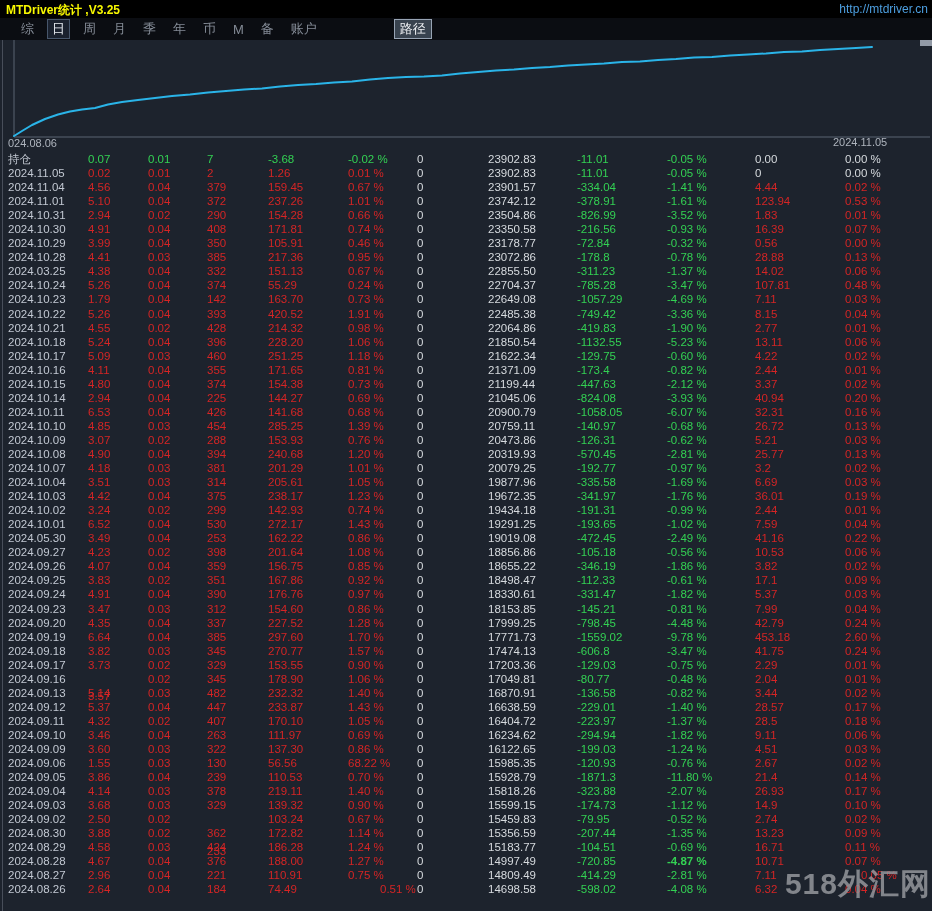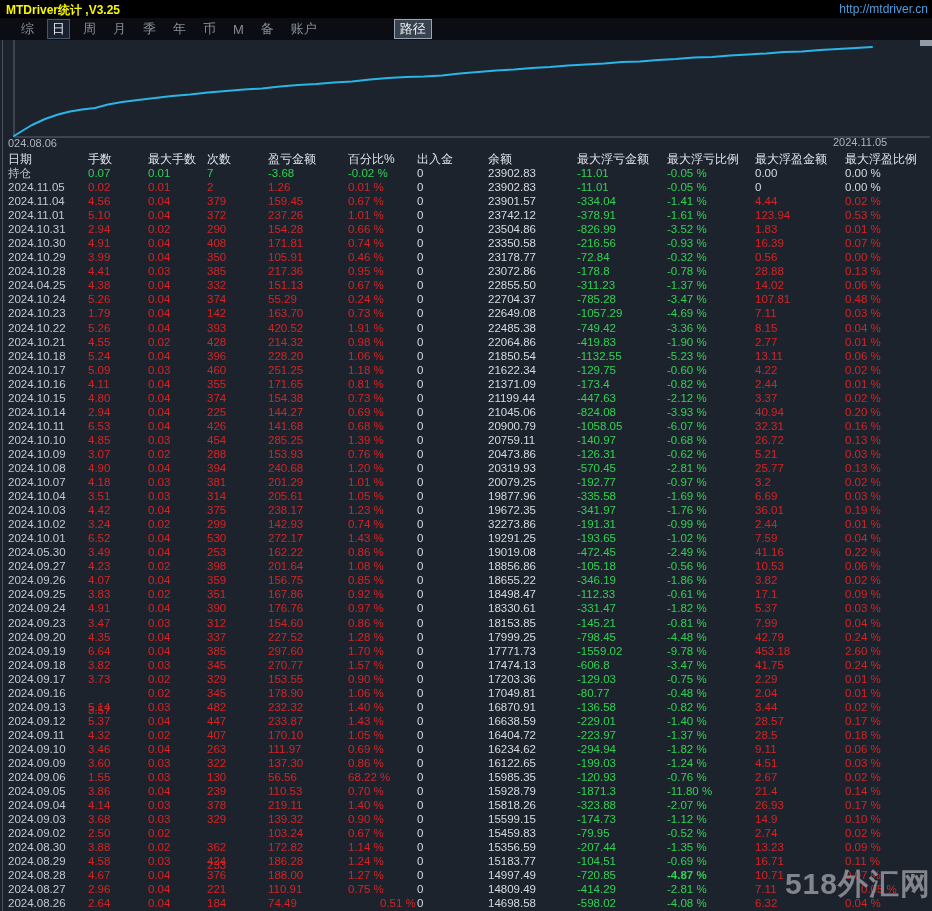--- a/index.html
+++ b/index.html
@@ -68,34 +68,20 @@
     <polyline id="equity-curve" fill="none" stroke="#2ab4e8" stroke-width="2" stroke-linejoin="round" stroke-linecap="round" points="14,96 22,91 32,85 45,79 58,74.5 70,71.5 82,69.5 95,68 108,64.5 122,62 138,60 155,58 172,56 190,54.5 208,52.5 226,51 244,49.5 262,48.5 280,46.5 298,45 316,44 334,42.5 352,41.5 370,39.5 388,38 406,37 424,36.5 442,35.5 460,33.5 478,32 496,30.5 514,29.5 532,28 550,27 568,25.5 586,24.5 604,23.5 622,22 640,21.5 658,20 676,19 694,17.5 712,17 730,15.5 748,14.5 766,13.5 784,12 802,11.5 820,10 838,9 856,8 872,7"></polyline>
   </svg>
   <span class="axis-label left">024.08.06</span>
   <span class="axis-label right">2024.11.05</span>
 </div>
 
 <div class="left-border"></div>
 <div class="scroll-indicator"></div>
 
 <div class="table">
-  <div class="trow thead" id="table-header">
-      <span>日期</span>
-      <span>手数</span>
-      <span>最大手数</span>
-      <span>次数</span>
-      <span>盈亏金额</span>
-      <span>百分比%</span>
-      <span>出入金</span>
-      <span>余额</span>
-      <span>最大浮亏金额</span>
-      <span>最大浮亏比例</span>
-      <span>最大浮盈金额</span>
-      <span>最大浮盈比例</span>
-    </div>
   <div id="table-body">
       <div class="trow">
         <span style="color: rgb(194, 200, 210);">持仓</span>
         <span style="color: rgb(51, 209, 83);">0.07</span>
         <span style="color: rgb(51, 209, 83);">0.01</span>
         <span style="color: rgb(51, 209, 83);">7</span>
         <span style="color: rgb(51, 209, 83);">-3.68</span>
         <span style="color: rgb(51, 209, 83);">-0.02 %</span>
         <span style="color: rgb(214, 218, 222);">0</span>
         <span style="color: rgb(214, 218, 222);">23902.83</span>
@@ -196,21 +182,21 @@
         <span style="color: rgb(212, 37, 37);">217.36</span>
         <span style="color: rgb(212, 37, 37);">0.95 %</span>
         <span style="color: rgb(214, 218, 222);">0</span>
         <span style="color: rgb(214, 218, 222);">23072.86</span>
         <span style="color: rgb(51, 209, 83);">-178.8</span>
         <span style="color: rgb(51, 209, 83);">-0.78 %</span>
         <span style="color: rgb(212, 37, 37);">28.88</span>
         <span style="color: rgb(212, 37, 37);">0.13 %</span>
       </div>
       <div class="trow">
-        <span style="color: rgb(194, 200, 210);">2024.04.25</span>
+        <span style="color: rgb(194, 200, 210);">2024.03.25</span>
         <span style="color: rgb(212, 37, 37);">4.38</span>
         <span style="color: rgb(212, 37, 37);">0.04</span>
         <span style="color: rgb(212, 37, 37);">332</span>
         <span style="color: rgb(212, 37, 37);">151.13</span>
         <span style="color: rgb(212, 37, 37);">0.67 %</span>
         <span style="color: rgb(214, 218, 222);">0</span>
         <span style="color: rgb(214, 218, 222);">22855.50</span>
         <span style="color: rgb(51, 209, 83);">-311.23</span>
         <span style="color: rgb(51, 209, 83);">-1.37 %</span>
         <span style="color: rgb(212, 37, 37);">14.02</span>
@@ -441,21 +427,21 @@
         <span style="color: rgb(212, 37, 37);">0.19 %</span>
       </div>
       <div class="trow">
         <span style="color: rgb(194, 200, 210);">2024.10.02</span>
         <span style="color: rgb(212, 37, 37);">3.24</span>
         <span style="color: rgb(212, 37, 37);">0.02</span>
         <span style="color: rgb(212, 37, 37);">299</span>
         <span style="color: rgb(212, 37, 37);">142.93</span>
         <span style="color: rgb(212, 37, 37);">0.74 %</span>
         <span style="color: rgb(214, 218, 222);">0</span>
-        <span style="color: rgb(214, 218, 222);">32273.86</span>
+        <span style="color: rgb(214, 218, 222);">19434.18</span>
         <span style="color: rgb(51, 209, 83);">-191.31</span>
         <span style="color: rgb(51, 209, 83);">-0.99 %</span>
         <span style="color: rgb(212, 37, 37);">2.44</span>
         <span style="color: rgb(212, 37, 37);">0.01 %</span>
       </div>
       <div class="trow">
         <span style="color: rgb(194, 200, 210);">2024.10.01</span>
         <span style="color: rgb(212, 37, 37);">6.52</span>
         <span style="color: rgb(212, 37, 37);">0.04</span>
         <span style="color: rgb(212, 37, 37);">530</span>

